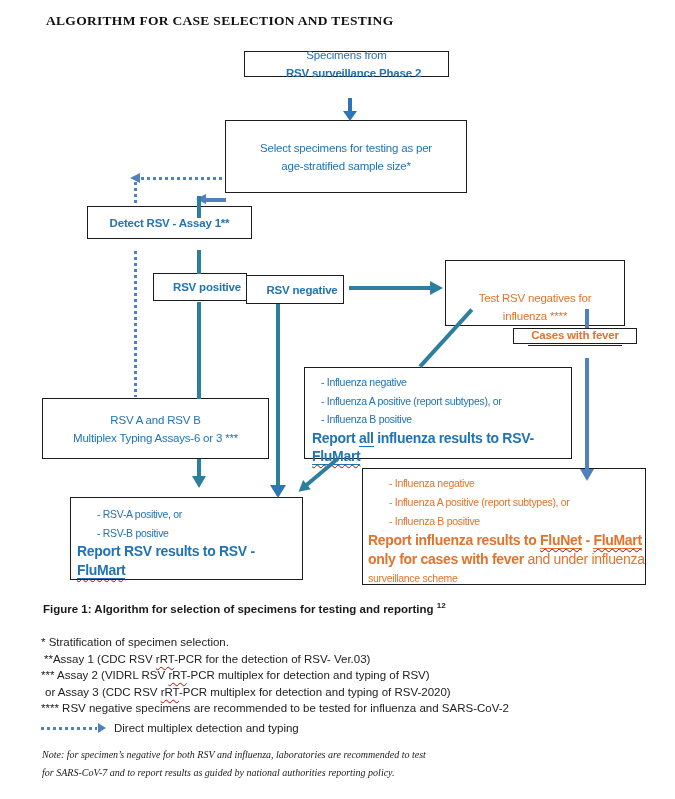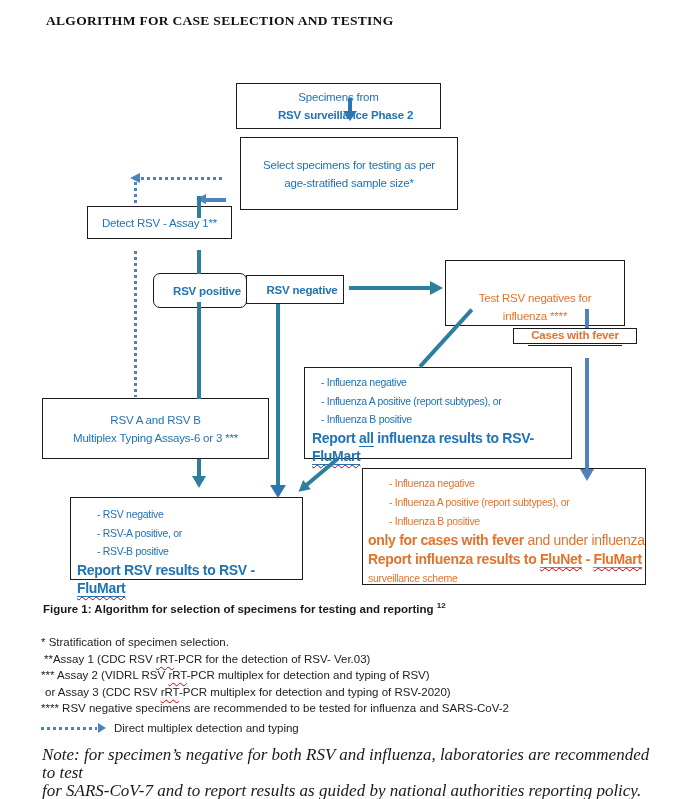--- a/index.html
+++ b/index.html
@@ -36,21 +36,21 @@
   
   .caption{position:absolute;left:43px;top:601px;font-size:11.5px;font-weight:bold;color:#1a1a1a;}
   .caption sup{font-size:8px;}
   .foots{position:absolute;left:41px;top:634px;font-size:11.5px;line-height:16.6px;color:#222;}
   .legendrow{display:flex;align-items:center;margin-top:3px;}
   .legend-dots{display:inline-block;width:56px;height:3px;margin-right:1px;
           background:repeating-linear-gradient(90deg,#4F81BD 0 3px,transparent 3px 6px);}
   .legend-ah{display:inline-block;width:0;height:0;border-top:5px solid transparent;
           border-bottom:5px solid transparent;border-left:8px solid #4F81BD;margin-right:8px;}
   .note{position:absolute;left:42px;top:746px;width:615px;font-family:"Liberation Serif",serif;
-        font-style:italic;font-size:17px;line-height:17.8px;color:#1a1a1a;}
+        font-style:italic;font-size:10px;line-height:17.8px;color:#1a1a1a;}
 </style>
 </head>
 <body>
 
 <div class="page">
 
   <div class="title">ALGORITHM FOR CASE SELECTION AND TESTING</div>
 
   <div class="ln bluel" style="left:348px;top:98px;width:4px;height:13px;"></div>
   <div class="ah" style="left:343px;top:111px;border-left:7px solid transparent;border-right:7px solid transparent;border-top:10px solid #2E75B6;"></div>
@@ -79,35 +79,35 @@
   <div class="diag" style="left:472px;top:308px;width:77px;transform:rotate(132.3deg);"></div>
 
   <div class="diag" style="left:337px;top:458px;width:40px;transform:rotate(140deg);">
     <div class="ah" style="right:-10px;top:-4.5px;border-top:6px solid transparent;border-bottom:6px solid transparent;border-left:11px solid #2E7F9D;"></div>
   </div>
 
   <div class="ln steel" style="left:585px;top:309px;width:3.5px;height:19px;"></div>
   <div class="ln steel" style="left:585px;top:358px;width:3.5px;height:112px;z-index:3;"></div>
   <div class="ah" style="left:580px;top:469px;border-left:7px solid transparent;border-right:7px solid transparent;border-top:12px solid #4F81BD;"></div>
 
-  <div class="box center" style="left:236px;top:51px;width:205px;height:46px;margin-top:32px;">
+  <div class="box center" style="left:244px;top:51px;width:205px;height:26px;">
     <div class="bl blue">Specimens from</div>
     <div class="bl blue bold">RSV surveillance Phase 2</div>
   </div>
 
-  <div class="box center" style="left:225px;top:137px;width:218px;height:73px;margin-left:15px;">
+  <div class="box center" style="left:225px;top:120px;width:242px;height:73px;">
     <div class="bl blue">Select specimens for testing as per</div>
     <div class="bl blue">age-stratified sample size*</div>
   </div>
 
-  <div class="box center" style="left:87px;top:206px;width:145px;height:33px;">
+  <div class="box center" style="left:87px;top:206px;width:165px;height:33px;font-weight:bold;">
     <div class="bl blue">Detect RSV - Assay 1**</div>
   </div>
 
-  <div class="box center" style="left:153px;top:273px;width:94px;height:35px;border-radius:7px;">
+  <div class="box center" style="left:153px;top:273px;width:94px;height:28px;">
     <div class="bl blue bold">RSV positive</div>
   </div>
 
   <div class="box center" style="left:246px;top:275px;width:98px;height:29px;">
     <div class="bl blue bold">RSV negative</div>
   </div>
 
   <div class="box center" style="left:445px;top:260px;width:180px;height:66px;justify-content:flex-end;">
     <div class="bl orange">Test RSV negatives for</div>
     <div class="bl orange">influenza ****</div>
@@ -124,32 +124,31 @@
 
   <div class="box list blue" style="left:304px;top:367px;width:268px;height:92px;">
     <div class="li" style="padding-left:16px;">- Influenza negative</div>
     <div class="li" style="padding-left:16px;">- Influenza A positive (report subtypes), or</div>
     <div class="li" style="padding-left:16px;">- Influenza B positive</div>
     <div class="rep" style="padding-left:7px;"><span>Report </span><span class="u">all</span><span> influenza results to RSV-</span></div>
     <div class="rep" style="padding-left:7px;"><span class="u sq">FluMart</span></div>
   </div>
 
   <div class="box list blue" style="left:70px;top:497px;width:233px;height:83px;padding-top:7px;">
-    <div class="li" style="padding-left:26px;">- RSV negative</div>
     <div class="li" style="padding-left:26px;">- RSV-A positive, or</div>
     <div class="li" style="padding-left:26px;">- RSV-B positive</div>
     <div class="rep" style="padding-left:6px;"><span>Report RSV results to RSV - </span><span class="u sq">FluMart</span></div>
   </div>
 
   <div class="box list orange" style="left:362px;top:468px;width:284px;height:117px;">
     <div class="li" style="padding-left:26px;line-height:19px;">- Influenza negative</div>
     <div class="li" style="padding-left:26px;line-height:19px;">- Influenza A positive (report subtypes), or</div>
     <div class="li" style="padding-left:26px;line-height:19px;">- Influenza B positive</div>
+    <div class="rep" style="padding-left:5px;line-height:19px;"><span>Report influenza results to </span><span class="u sq">FluNet</span><span> - </span><span class="u sq">FluMart</span></div>
     <div class="rep" style="padding-left:5px;line-height:19px;"><span>only for cases with fever</span><span class="norm"> and under influenza</span></div>
-    <div class="rep" style="padding-left:5px;line-height:19px;"><span>Report influenza results to </span><span class="u sq">FluNet</span><span> - </span><span class="u sq">FluMart</span></div>
     <div class="li" style="padding-left:5px;line-height:19px;">surveillance scheme</div>
   </div>
 
   <div class="caption"><span>Figure 1: Algorithm for selection of specimens for testing and reporting </span><sup>12</sup></div>
 
   <div class="foots">
     <div>* Stratification of specimen selection.</div>
     <div style="padding-left:3px;"><span>**Assay 1 (CDC RSV </span><span class="sq">rRT</span><span>-PCR for the detection of RSV- Ver.03)</span></div>
     <div><span>*** Assay 2 (VIDRL RSV </span><span class="sq">rRT</span><span>-PCR multiplex for detection and typing of RSV)</span></div>
     <div style="padding-left:4px;"><span>or Assay 3 (CDC RSV </span><span class="sq">rRT</span><span>-PCR multiplex for detection and typing of RSV-2020)</span></div>

